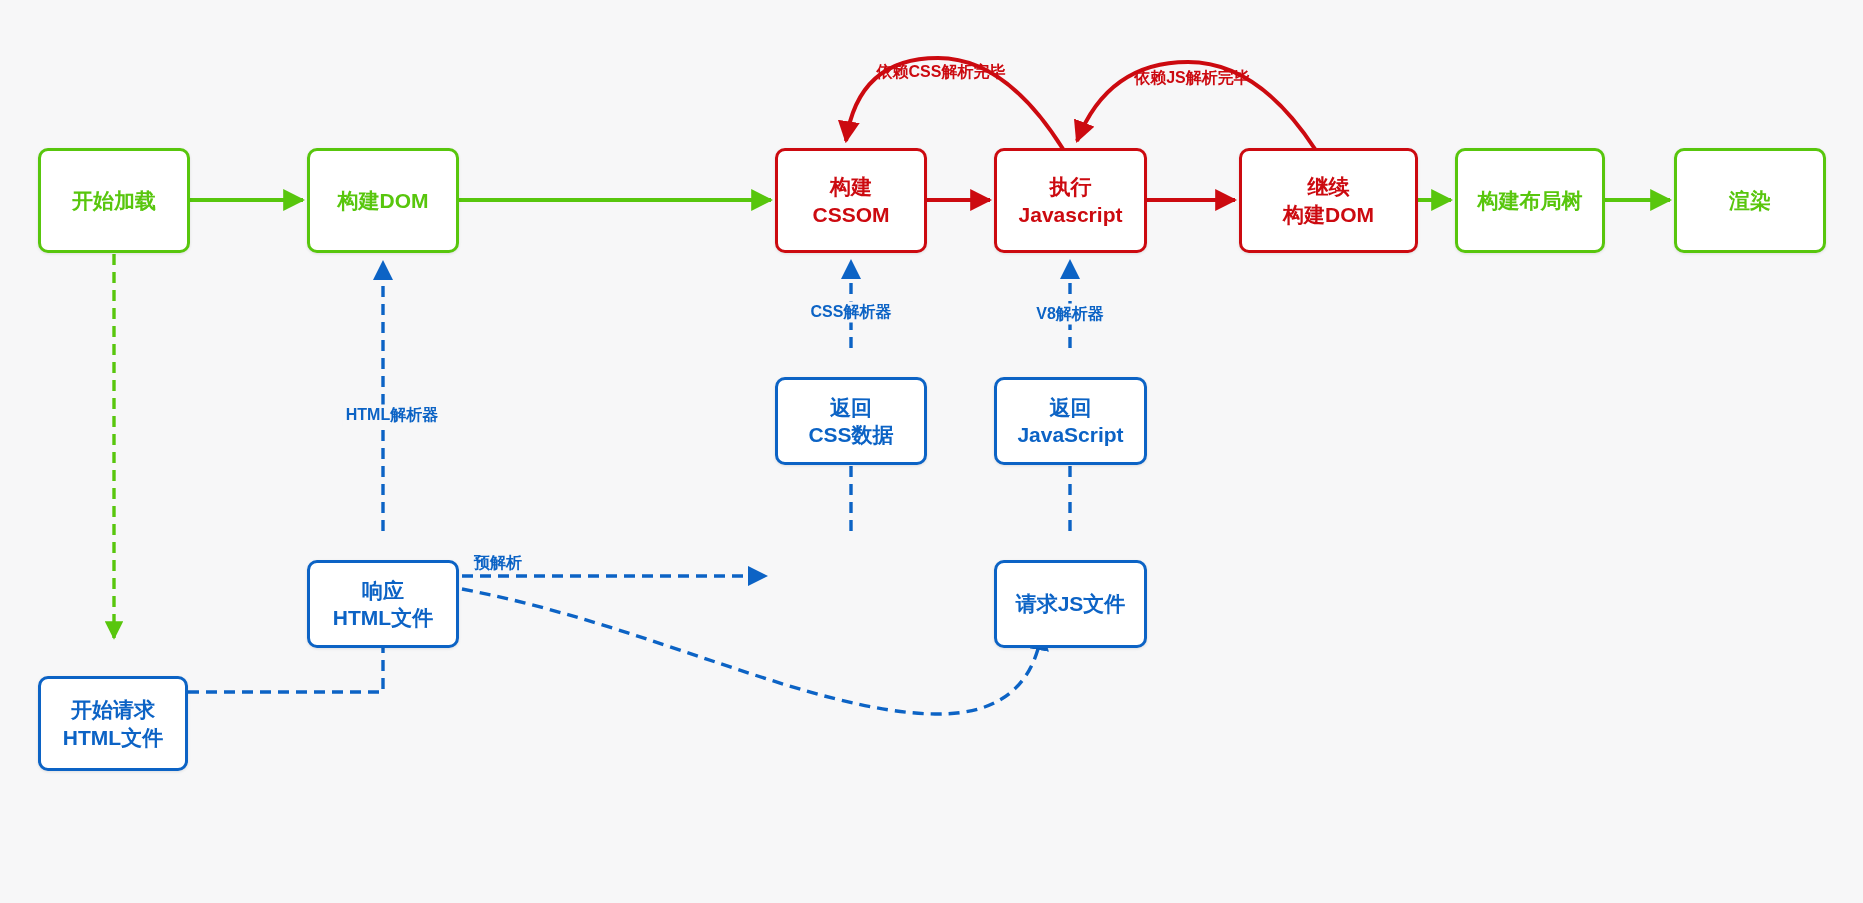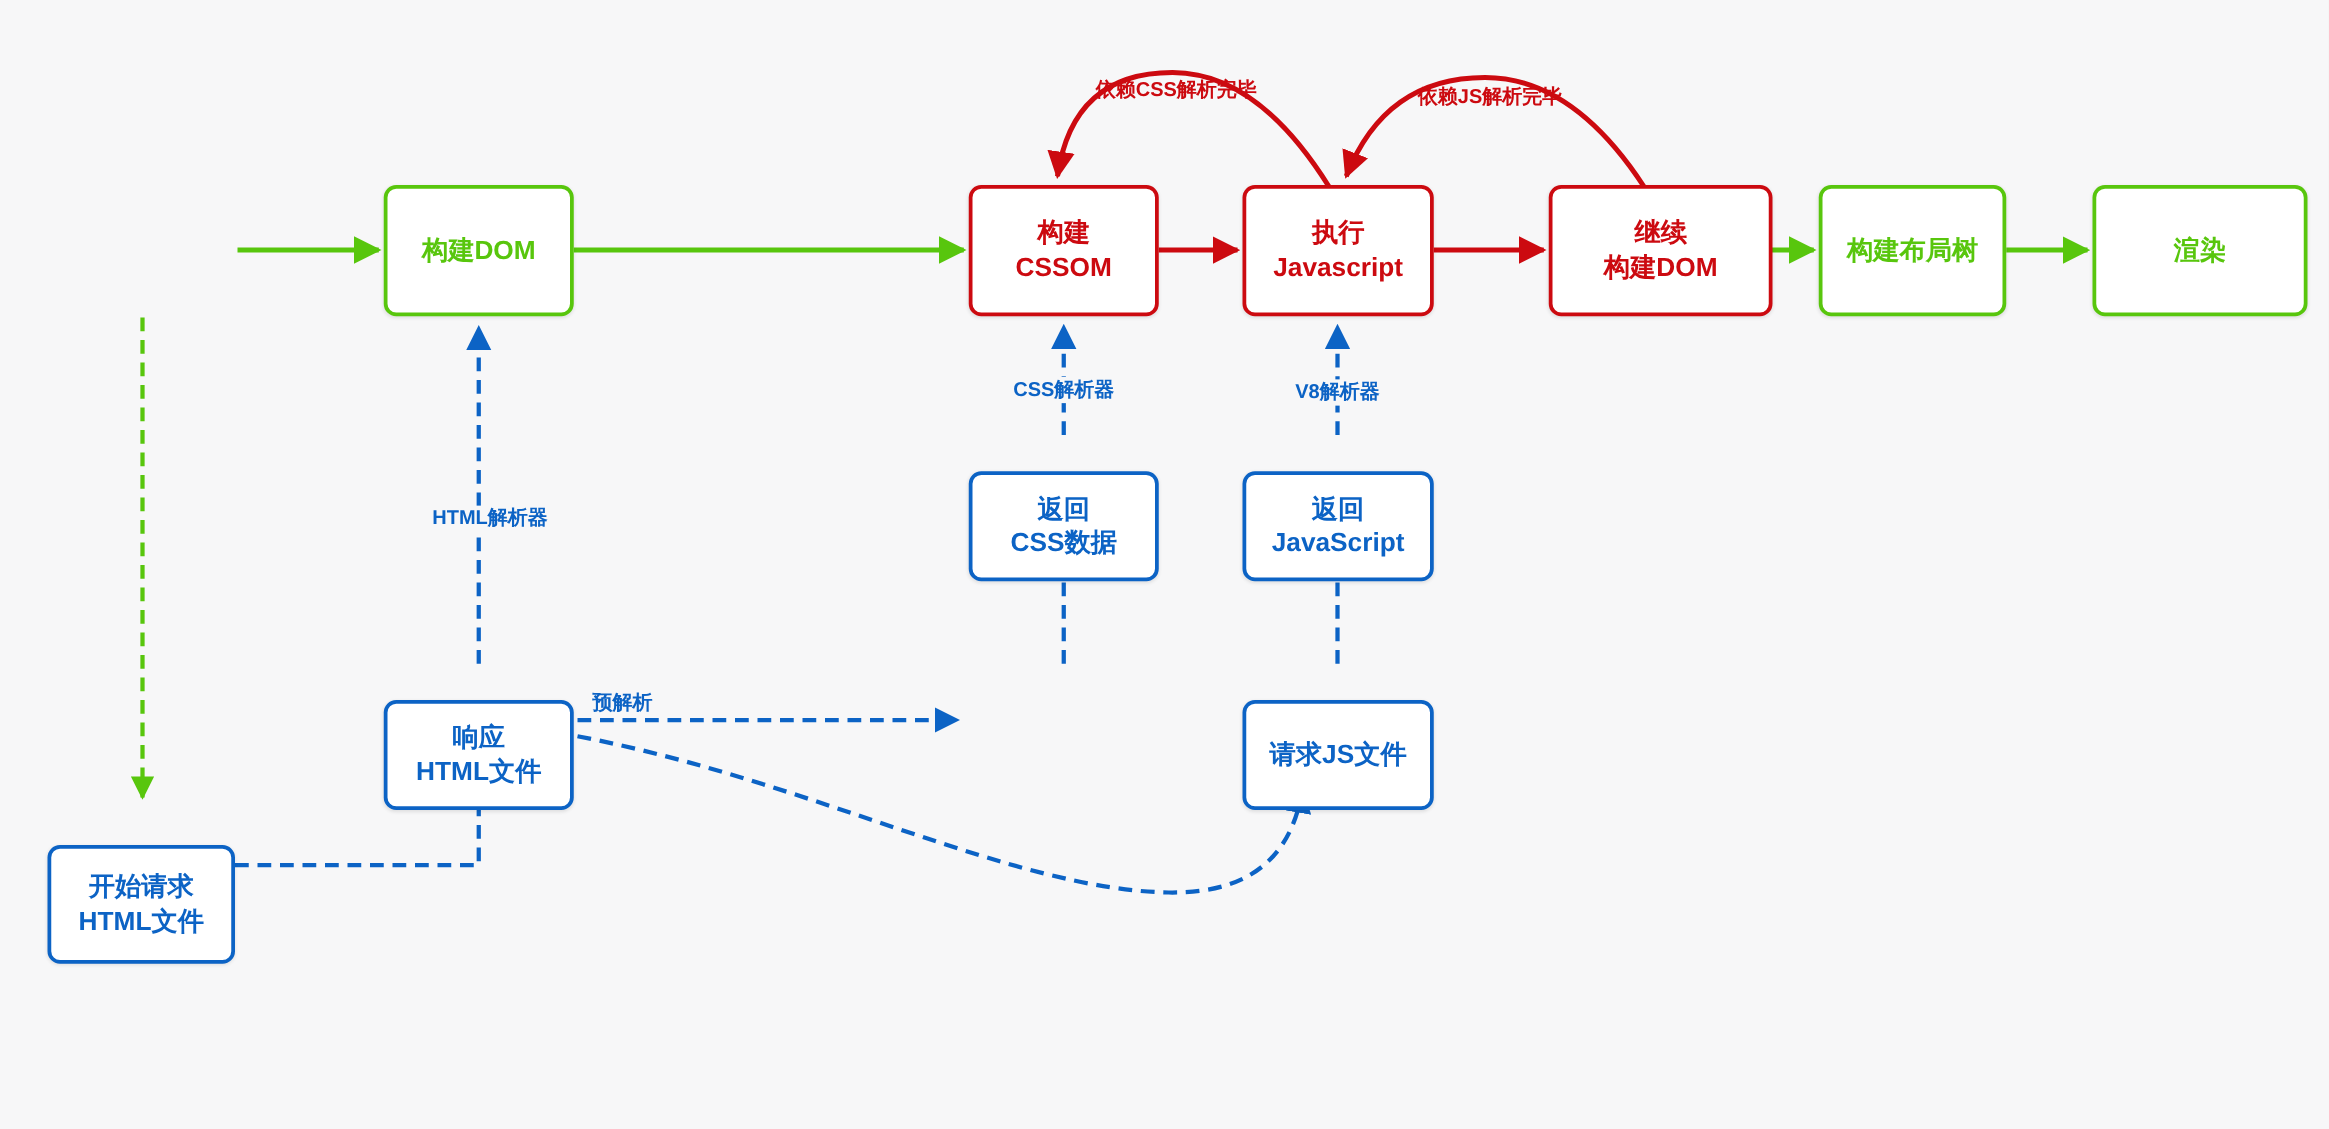--- a/index.html
+++ b/index.html
@@ -75,29 +75,30 @@
     <path d="M851,348 V261" stroke="#0c63c5" stroke-width="3.4" stroke-dasharray="11 7" fill="none" marker-end="url(#arr-blue)"></path>
     <path d="M1070,348 V261" stroke="#0c63c5" stroke-width="3.4" stroke-dasharray="11 7" fill="none" marker-end="url(#arr-blue)"></path>
     <path d="M851,531 V446" stroke="#0c63c5" stroke-width="3.4" stroke-dasharray="11 7" fill="none" marker-end="url(#arr-blue)"></path>
     <path d="M1070,531 V446" stroke="#0c63c5" stroke-width="3.4" stroke-dasharray="11 7" fill="none" marker-end="url(#arr-blue)"></path>
     <path d="M383,531 V262" stroke="#0c63c5" stroke-width="3.4" stroke-dasharray="11 7" fill="none" marker-end="url(#arr-blue)"></path>
     <path d="M188,692 H383 V630" stroke="#0c63c5" stroke-width="3.4" stroke-dasharray="11 7" fill="none" marker-end="url(#arr-blue)"></path>
     <path d="M462,576 H766" stroke="#0c63c5" stroke-width="3.4" stroke-dasharray="11 7" fill="none" marker-end="url(#arr-blue)"></path>
     <path d="M462,589 C650,625 810,712 935,714 C1008,715 1034,678 1042,632" stroke="#0c63c5" stroke-width="3.4" stroke-dasharray="11 7" fill="none" marker-end="url(#arr-blue)"></path>
   </svg>
 
+  <div class="node green" style="left:38px;top:148px;width:152px;height:105px">开始加载</div>
   <div class="node green" style="left:307px;top:148px;width:152px;height:105px">构建DOM</div>
   <div class="node red" style="left:994px;top:148px;width:153px;height:105px">执行
 Javascript</div>
   <div class="node red" style="left:775px;top:148px;width:152px;height:105px">构建
 CSSOM</div>
   <div class="node red" style="left:1239px;top:148px;width:179px;height:105px">继续
 构建DOM</div>
   <div class="node green" style="left:1455px;top:148px;width:150px;height:105px">构建布局树</div>
-  <div class="node green" style="left:1674px;top:148px;width:172px;height:105px">渲染</div>
+  <div class="node green" style="left:1674px;top:148px;width:152px;height:105px">渲染</div>
 
   <div class="node blue" style="left:775px;top:349px;width:152px;height:88px">返回
 CSS数据</div>
   <div class="node blue" style="left:994px;top:349px;width:153px;height:88px">返回
 JavaScript</div>
 
   <div class="node blue" style="left:307px;top:532px;width:152px;height:88px">响应
 HTML文件</div>
   <div class="node blue" style="left:994px;top:532px;width:153px;height:88px">请求JS文件</div>
 

